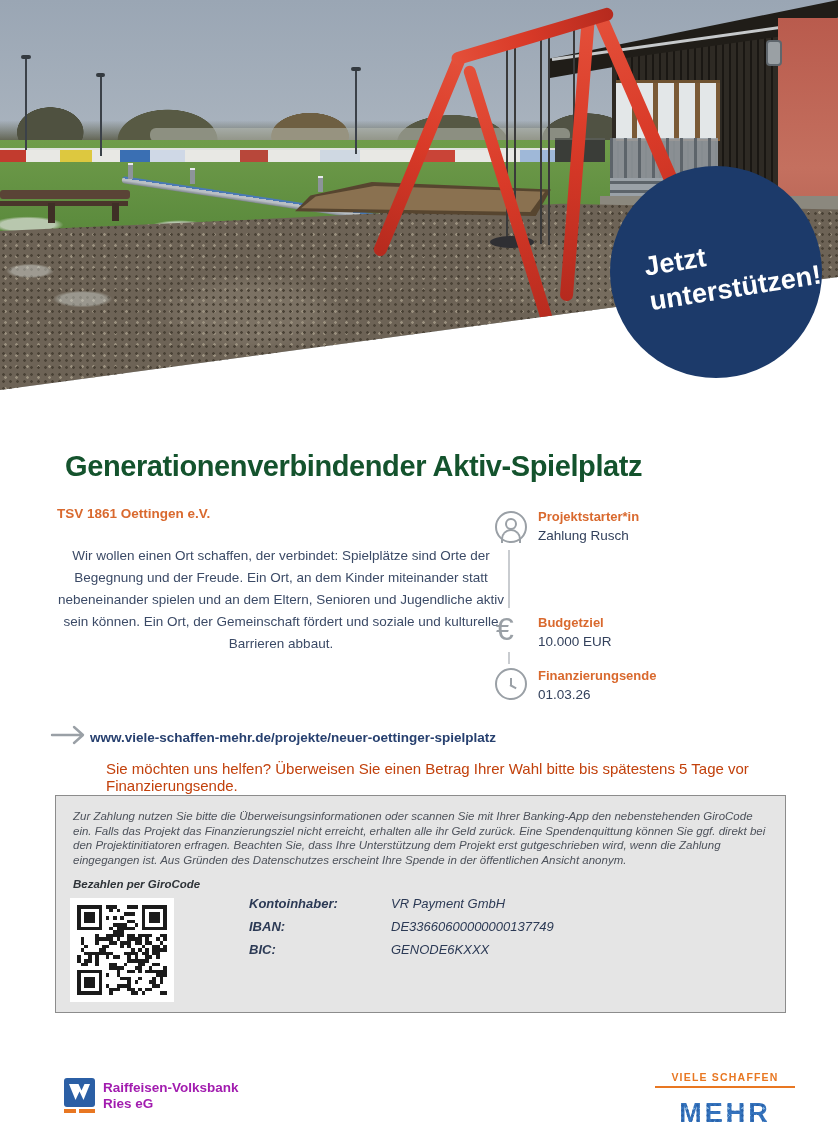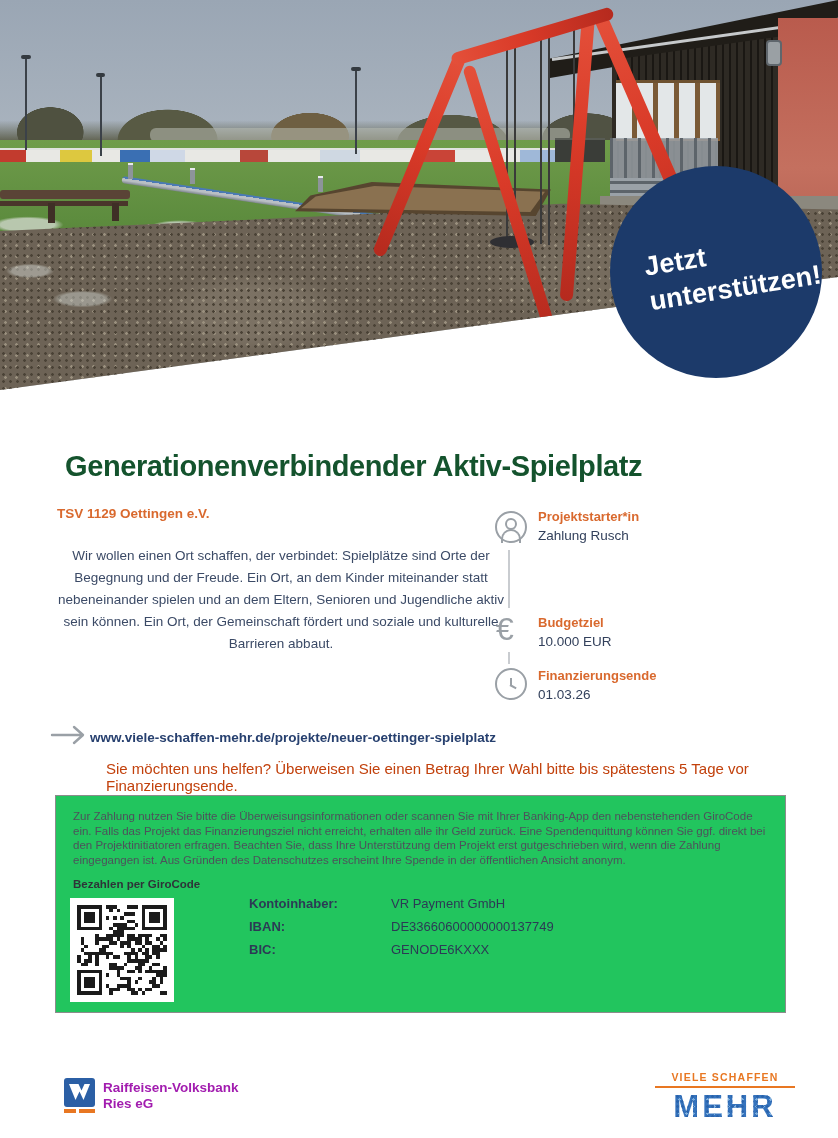--- a/index.html
+++ b/index.html
@@ -121,37 +121,37 @@
   .clock-hand-h{position:absolute;left:13px;top:8px;width:2px;height:8px;background:#9aa0a6;}
   .clock-hand-m{position:absolute;left:13px;top:14px;width:7px;height:2px;background:#9aa0a6;transform:rotate(28deg);transform-origin:left center;}
   .fact-label{position:absolute;font-size:13px;font-weight:bold;color:#d9692e;}
   .fact-value{position:absolute;font-size:13.5px;color:#33415c;}
   .vline{position:absolute;width:2px;background:#c9ccd0;}
 
   .arrow-icon{position:absolute;left:50px;top:722px;width:36px;height:26px;color:#9aa0a6;}
   .url{position:absolute;left:90px;top:730px;font-size:13.5px;font-weight:bold;color:#27406f;}
   .note{position:absolute;left:106px;top:760px;width:700px;font-size:15px;color:#c2410c;}
 
-  .paybox{position:absolute;left:55px;top:795px;width:729px;height:216px;border:1px solid #8c8c8c;background:#22c55e;}
+  .paybox{position:absolute;left:55px;top:795px;width:729px;height:216px;border:1px solid #8c8c8c;background:#e5e5e5;font-style:italic;}
   .pay-info{position:absolute;left:17px;top:13px;width:698px;font-size:11.5px;line-height:14.6px;color:#4d525b;}
   .giro-label{position:absolute;left:17px;top:82px;font-size:11.5px;font-weight:bold;color:#2e3338;}
   .qr-wrap{position:absolute;left:14px;top:102px;width:104px;height:104px;background:#fff;}
   .pay-table{position:absolute;left:148px;top:100px;font-size:13px;color:#2c3a55;}
   .pay-row{height:23px;display:flex;margin-left:45px;}
   .pay-label{width:142px;font-weight:bold;}
   .pay-value{white-space:nowrap;}
 
   .bank-logo{position:absolute;left:64px;top:1078px;width:31px;height:29px;background:#2b5fa5;border-radius:3px;}
   .bank-orange-l{position:absolute;left:64px;top:1109px;width:12px;height:4px;background:#e87722;}
   .bank-orange-r{position:absolute;left:79px;top:1109px;width:16px;height:4px;background:#e87722;}
   .bank-name{position:absolute;left:103px;top:1080px;font-size:13.5px;line-height:16px;font-weight:bold;color:#a21caf;}
   .campaign{position:absolute;left:655px;top:1071px;width:140px;text-align:center;}
   .campaign-top{font-size:10.5px;font-weight:bold;letter-spacing:1.2px;color:#e87722;}
   .campaign-rule{margin-top:3px;height:2px;background:#e87722;}
-  .campaign-main{margin-top:1px;font-size:31px;font-weight:bold;letter-spacing:3px;
+  .campaign-main{margin-top:10px;font-size:27px;font-weight:bold;letter-spacing:3px;
     color:#2f6db5;
     background-image:radial-gradient(#2a63ab 1.2px,rgba(0,0,0,0) 1.5px),
                      radial-gradient(#7fb0dd 1px,rgba(0,0,0,0) 1.4px),
                      linear-gradient(#3573bd,#3573bd);
     background-size:5px 5px,7px 7px,auto;
     -webkit-background-clip:text;background-clip:text;-webkit-text-fill-color:transparent;}
 </style>
 </head>
 <body>
 
@@ -208,21 +208,21 @@
   </div>
 
   <div class="badge">
     <div class="badge-text">
       <div>Jetzt</div>
       <div>unterstützen!</div>
     </div>
   </div>
 
   <h1 class="title">Generationenverbindender Aktiv-Spielplatz</h1>
-  <div class="org">TSV 1129 Oettingen e.V.</div>
+  <div class="org">TSV 1861 Oettingen e.V.</div>
   <div class="desc">Wir wollen einen Ort schaffen, der verbindet: Spielplätze sind Orte der Begegnung und der Freude. Ein Ort, an dem Kinder miteinander statt nebeneinander spielen und an dem Eltern, Senioren und Jugendliche aktiv sein können. Ein Ort, der Gemeinschaft fördert und soziale und kulturelle Barrieren abbaut.</div>
 
   <div class="fact-icon" style="left:495px;top:511px;">
     <div class="icon-circle">
         <div class="person-head"></div>
         <div class="person-body"></div>
       </div>
   </div>
   <div class="fact-label" style="left:538px;top:509px;">Projektstarter*in</div>
   <div class="fact-value" style="left:538px;top:528px;">Zahlung Rusch</div>

